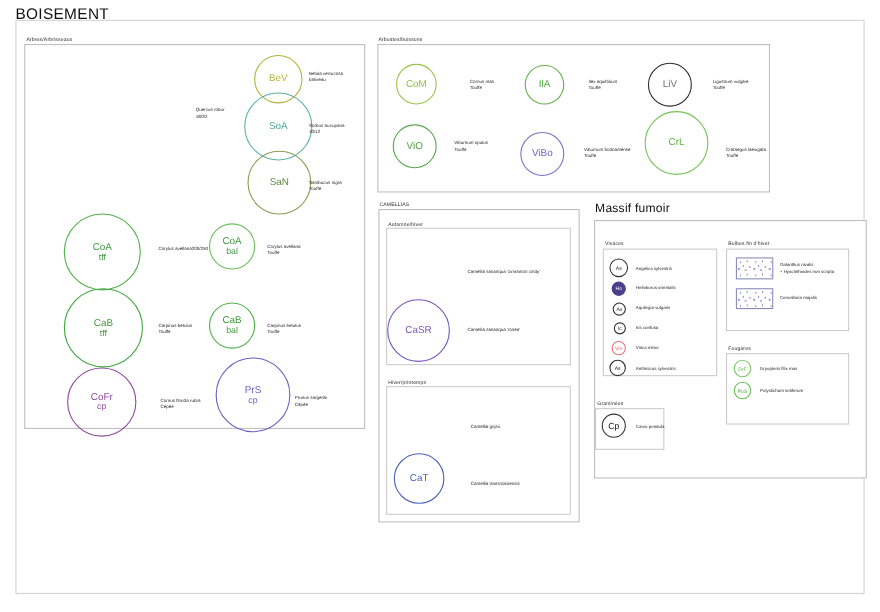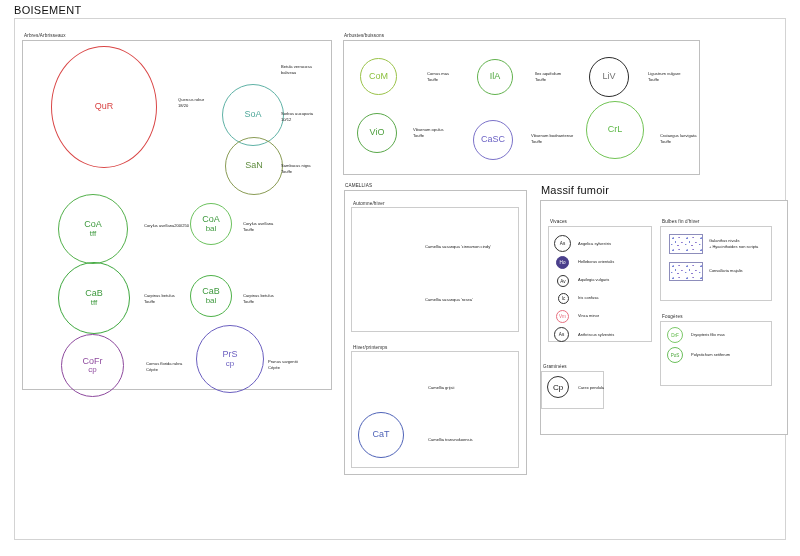--- a/index.html
+++ b/index.html
@@ -17,21 +17,21 @@
     height: 556px;
     background: #ffffff;
     overflow: hidden;
   }
 
   
   .page-title {
     position: absolute;
     left: 14px;
     top: 4px;
-    font-size: 11px;
+    font-size: 14px;
     letter-spacing: 0.3px;
     color: #111;
   }
   .massif-title {
     position: absolute;
     font-size: 11px;
     color: #111;
     letter-spacing: 0.2px;
   }
 
@@ -131,26 +131,26 @@
 
 <div id="canvas">
 
   <div class="page-title">BOISEMENT</div>
 
   <div class="outer-frame" style="left:14px; top:18px; width:772px; height:522px;"></div>
 
   <div class="group-label" style="left:24px; top:33px;">Arbres/Arbrisseaux</div>
   <div class="group-box" style="left:22px; top:40px; width:310px; height:350px;"></div>
 
-  <div class="circ" style="left:51px; top:46px; width:106px; height:122px; border-color:#d94545; color:#d94545;">
-    <span class="c-code">QuR</span>
-  </div>
   <div class="note" style="left:178px; top:97px;">Quercus robur
 18/20</div>
 
+  <div class="circ" style="left:231px; top:50px; width:44px; height:44px; border-color:#b5b43f; color:#b5b43f;">
+    <span class="c-code">BeV</span>
+  </div>
   <div class="note" style="left:281px; top:64px;">Betula verrucosa
 baliveau</div>
 
   <div class="circ" style="left:222px; top:84px; width:62px; height:62px; border-color:#5fb2a6; color:#4fa89a;">
     <span class="c-code">SoA</span>
   </div>
   <div class="note" style="left:281px; top:111px;">Sorbus aucuparia
 10/12</div>
 
   <div class="circ" style="left:225px; top:137px; width:58px; height:58px; border-color:#8a9c55; color:#5f8c3f;">
@@ -221,39 +221,42 @@
   <div class="note" style="left:648px; top:71px;">Ligustrum vulgare
 Touffe</div>
 
   <div class="circ" style="left:357px; top:113px; width:40px; height:40px; border-color:#5aa84a; color:#4fa03f;">
     <span class="c-code">ViO</span>
   </div>
   <div class="note" style="left:413px; top:127px;">Viburnum opulus
 Touffe</div>
 
   <div class="circ" style="left:473px; top:120px; width:40px; height:40px; border-color:#7b72c9; color:#6b62c4;">
-    <span class="c-code">CaSC</span>
+    <span class="c-code">ViBo</span>
   </div>
   <div class="note" style="left:531px; top:133px;">Viburnum bodnantense
 Touffe</div>
 
   <div class="circ" style="left:586px; top:101px; width:58px; height:58px; border-color:#72c455; color:#5cb845;">
     <span class="c-code">CrL</span>
   </div>
   <div class="note" style="left:660px; top:133px;">Crataegus laevigata
 Touffe</div>
 
   <div class="group-label" style="left:345px; top:183px;">CAMELLIAS</div>
   <div class="group-box" style="left:344px; top:190px; width:183px; height:285px;"></div>
 
   <div class="group-label" style="left:353px; top:201px;">Automne/hiver</div>
   <div class="group-box soft" style="left:351px; top:207px; width:168px; height:125px;"></div>
 
   <div class="note" style="left:425px; top:244px;">Camellia sasanqua 'cinnamon cindy'</div>
 
+  <div class="circ" style="left:352px; top:272px; width:57px; height:57px; border-color:#7a57b8; color:#7a57b8;">
+    <span class="c-code">CaSR</span>
+  </div>
   <div class="note" style="left:425px; top:297px;">Camellia sasanqua 'rosea'</div>
 
   <div class="group-label" style="left:353px; top:345px;">Hiver/printemps</div>
   <div class="group-box soft" style="left:351px; top:351px; width:168px; height:117px;"></div>
 
   <div class="note" style="left:428px; top:385px;">Camellia grijsii</div>
 
   <div class="circ" style="left:358px; top:412px; width:46px; height:46px; border-color:#4f63b8; color:#4f63b8;justify-content:center;">
     <span class="c-code">CaT</span>
   </div>

